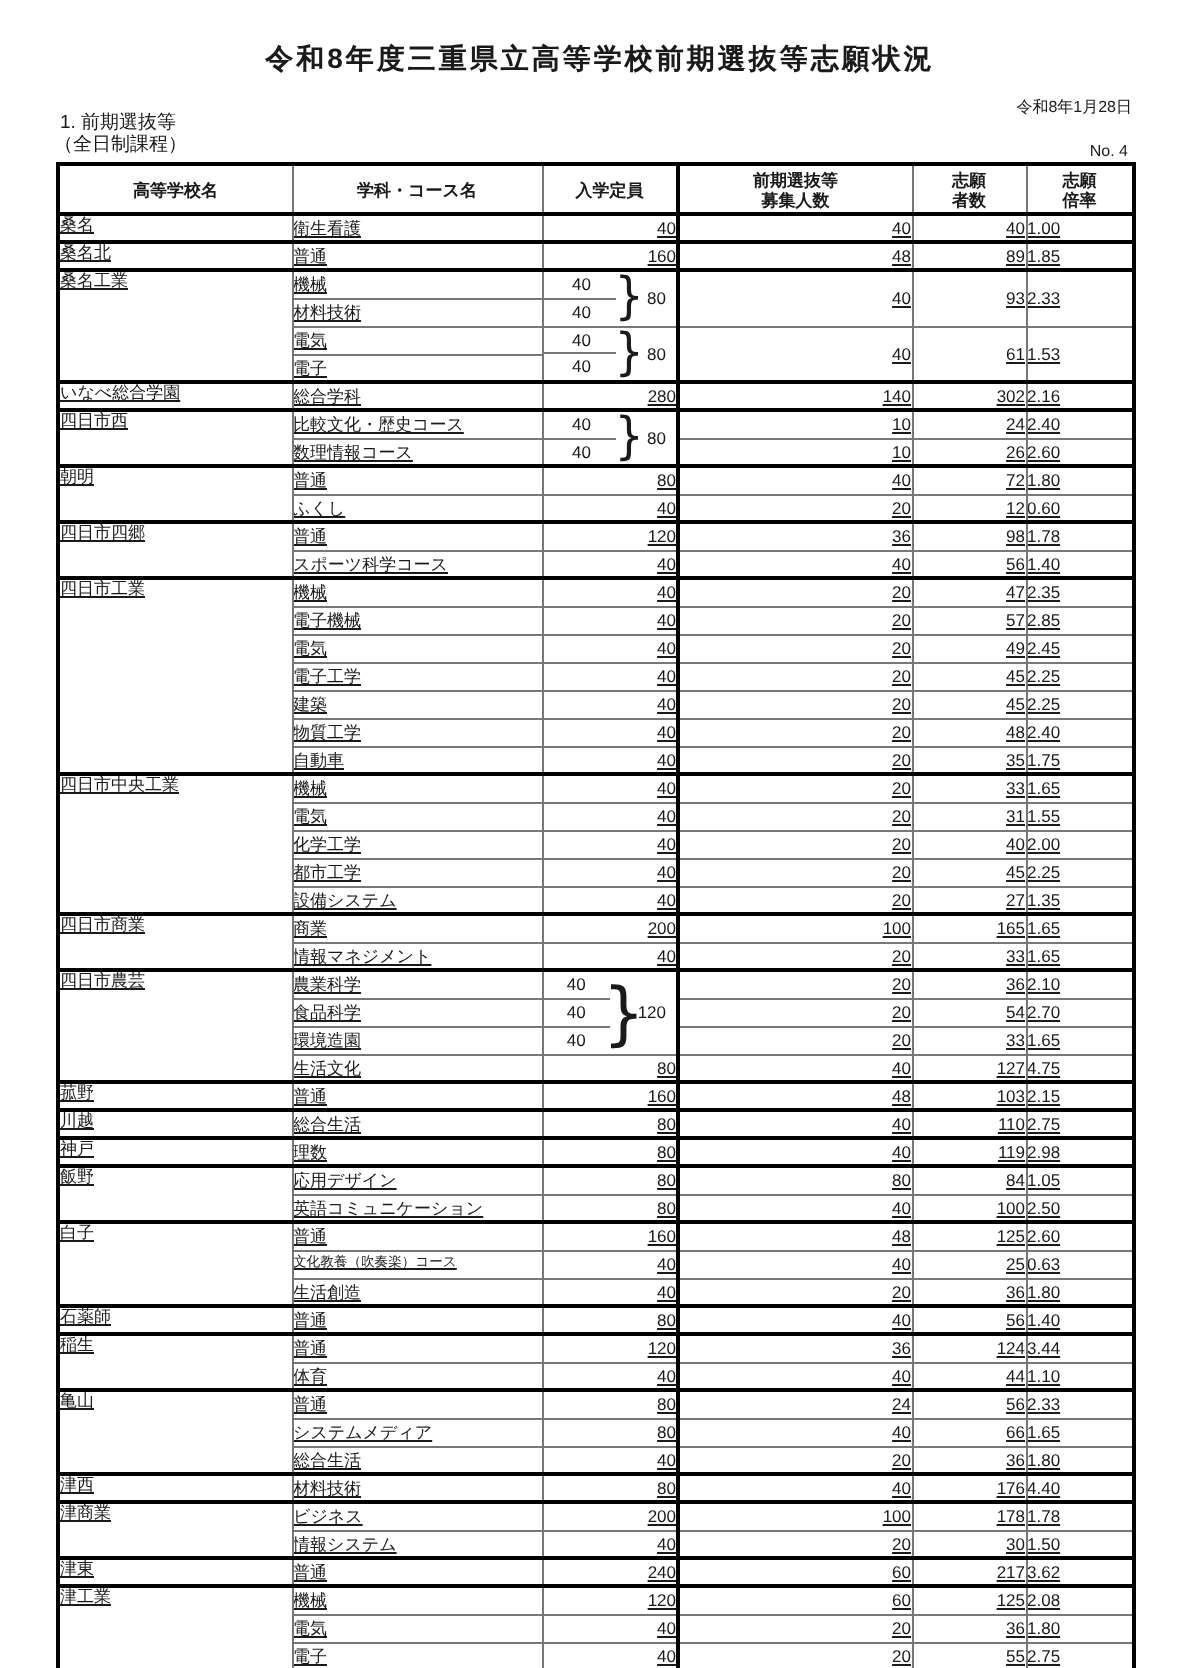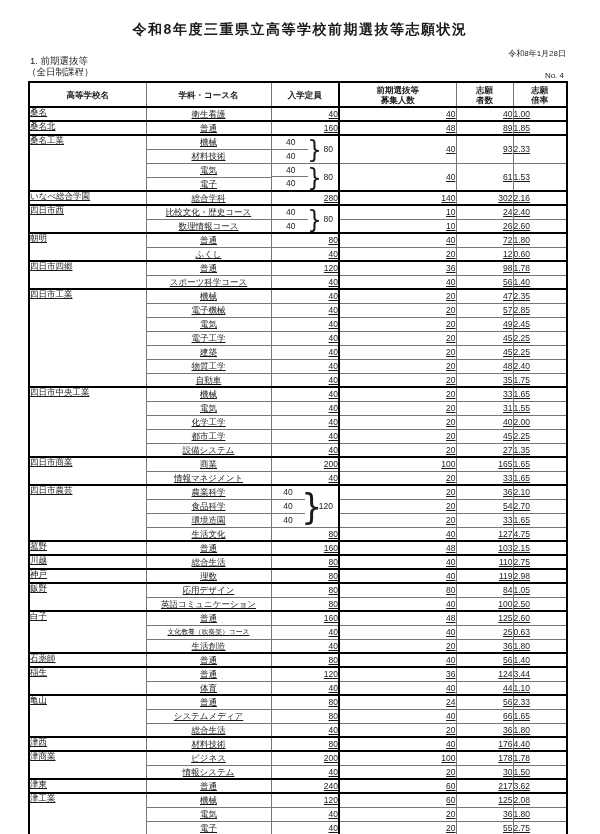--- a/index.html
+++ b/index.html
@@ -19,21 +19,21 @@
   table.main th,table.main td{
     border:1px solid #777;padding:0;font-size:8.5px;line-height:1;
     overflow:hidden;white-space:nowrap;}
   thead tr{height:25px;}
   thead th{font-weight:bold;text-align:center;vertical-align:middle;border-bottom:2px solid #000;}
   thead th .hl{display:block;line-height:10px;}
   tbody tr{height:14px;text-decoration:underline;}
   tr.school-start td{border-top:2px solid #000;}
 
   .col-school{text-align:left;vertical-align:top;padding:2px 0 0 3px;}
-  .col-course{text-align:center;padding-left:3px;}
+  .col-course{text-align:left;padding-left:3px;}
   .col-course.small{font-size:6.8px;}
   .cap-r{border-right:2px solid #000 !important;}
   .num-cap{text-align:right;padding-right:5px;}
   .col-recruit{text-align:right;padding-right:4px;}
   .col-applicants{text-align:right;padding-right:12px;}
   .col-ratio{text-align:left;padding-left:5px;}
 
   td.cap-cell{position:relative;padding:0;}
   .cap-group{position:absolute;left:0;top:0;right:0;bottom:0;display:flex;align-items:stretch;}
   .cap-stack{width:36px;display:flex;flex-direction:column;}

